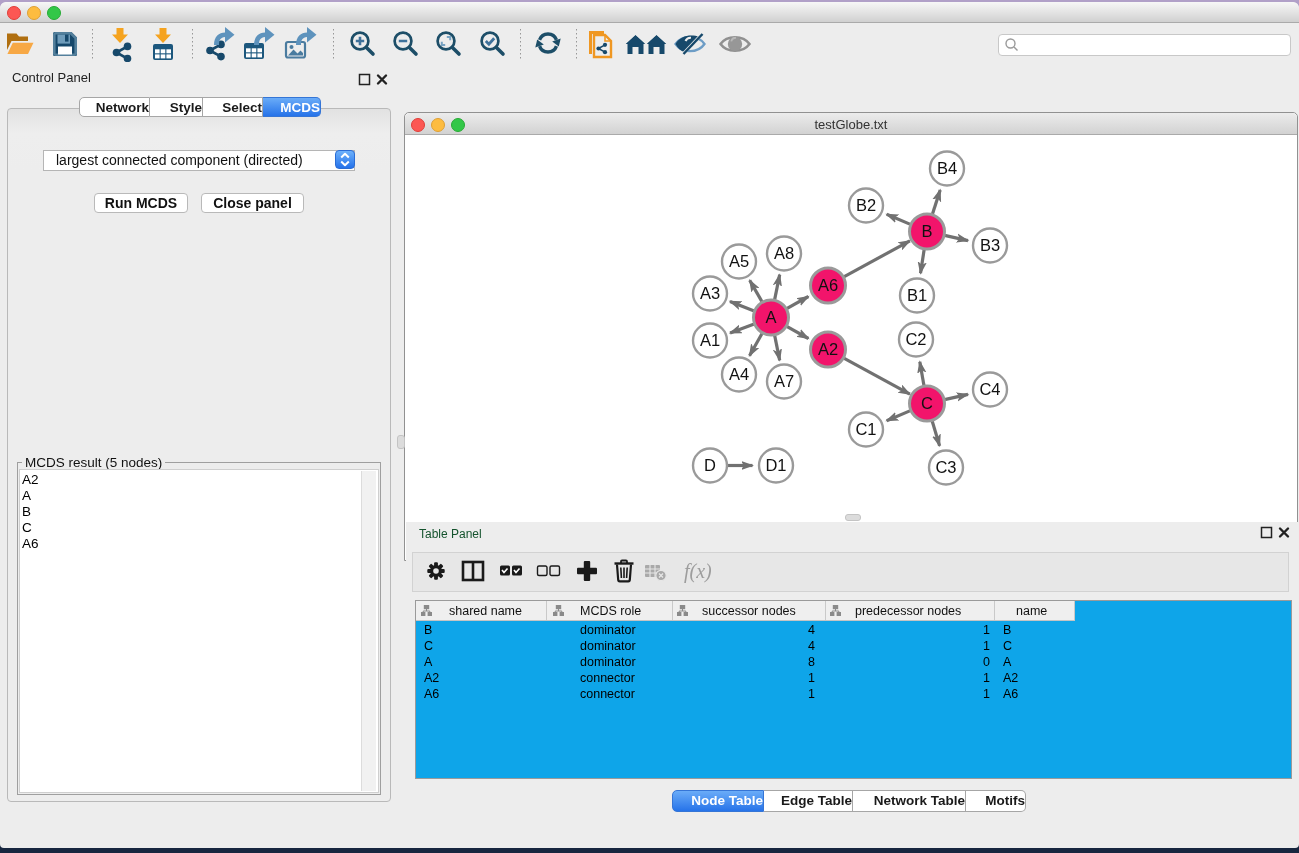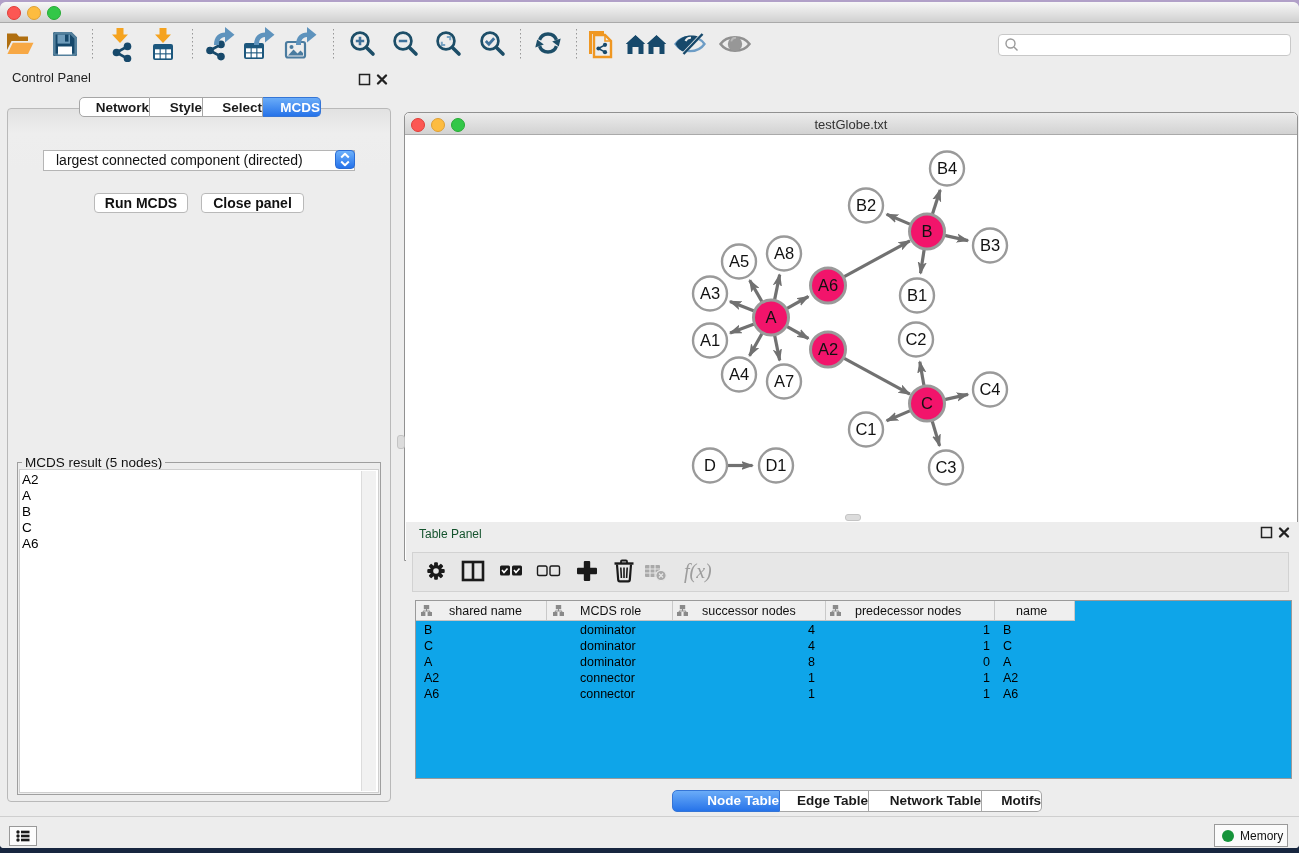--- a/index.html
+++ b/index.html
@@ -427,38 +427,20 @@
           <text x="8" y="97">A6</text>
             <text x="164" y="97">connector</text>
             <text x="399" y="97" text-anchor="end">1</text>
             <text x="574" y="97" text-anchor="end">1</text>
             <text x="587" y="97">A6</text>
         </g>
       </svg>
     </div>
 
     <div class="tabs" style="position:absolute;left:266px;top:268px;height:22px;">
-      <div class="tabseg first sel" style="width:90px;height:20px;line-height:20px;padding-left:16px;">Node Table</div>
+      <div class="tabseg first sel" style="width:90px;height:20px;line-height:20px;">Node Table</div>
         <div class="tabseg" style="width:88px;height:20px;line-height:20px;">Edge Table</div>
         <div class="tabseg" style="width:112px;height:20px;line-height:20px;">Network Table</div>
         <div class="tabseg last" style="width:59px;height:20px;line-height:20px;">Motifs</div>
     </div>
   </div>
-  <div class="statusbar" id="statusbar">
-    <div style="position:absolute;left:9px;top:9px;width:26px;height:18px;background:#fcfcfc;border:1px solid #999;">
-      <svg width="26" height="18" viewBox="0 0 26 18">
-        <g fill="#1a1a1a">
-          <circle cx="8" cy="5" r="1.7"></circle>
-            <circle cx="8" cy="9" r="1.7"></circle>
-            <circle cx="8" cy="13" r="1.7"></circle>
-          <rect x="11" y="3.7" width="8.5" height="2.6"></rect>
-            <rect x="11" y="7.7" width="8.5" height="2.6"></rect>
-            <rect x="11" y="11.7" width="8.5" height="2.6"></rect>
-        </g>
-      </svg>
-    </div>
-    <div style="position:absolute;left:1214px;top:7px;width:74px;height:23px;background:#fbfbfb;border:1px solid #9a9a9a;box-sizing:border-box;">
-      <div style="position:absolute;left:7px;top:5px;width:12px;height:12px;border-radius:50%;background:#16943b;"></div>
-      <div style="position:absolute;left:25px;top:4px;font-size:12px;color:#111;">Memory</div>
-    </div>
-  </div>
 </div>
 <div class="desk-bot"></div>
 
 </body></html>

